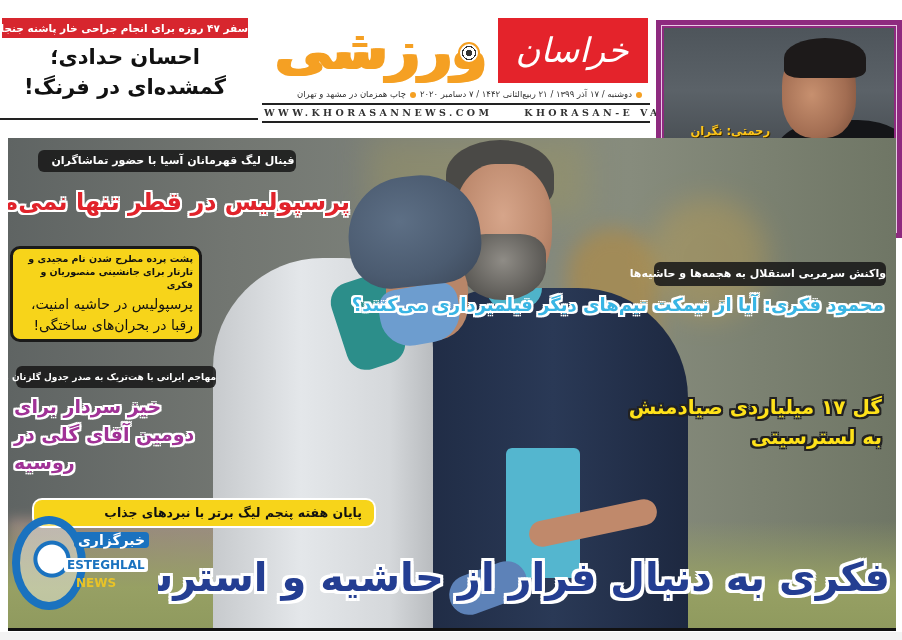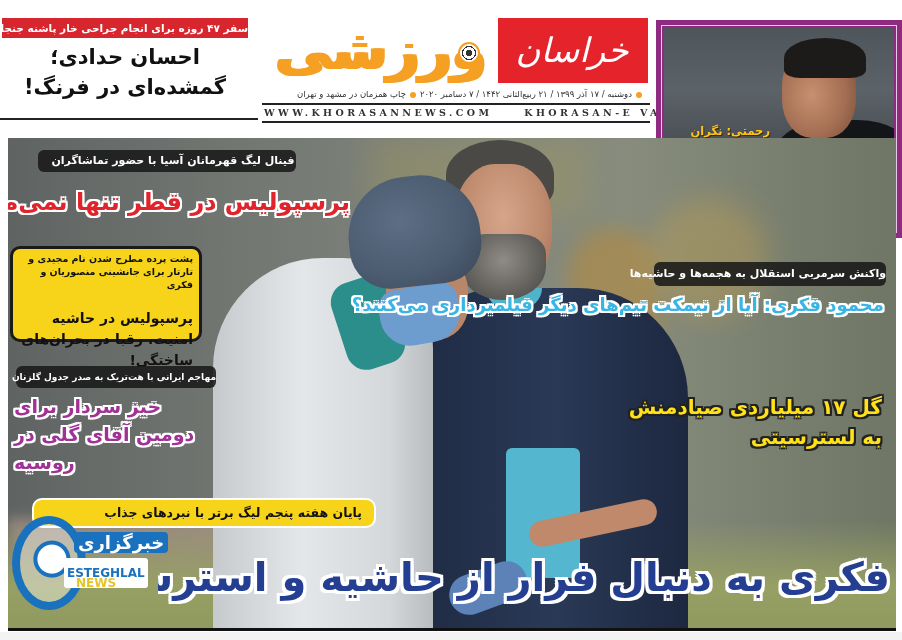--- a/index.html
+++ b/index.html
@@ -85,21 +85,21 @@
   .label-dark { position: absolute; background: rgba(25,25,25,.88); color: #fff; font-weight: bold; border-radius: 6px;
     text-align: center; white-space: nowrap; padding-left: 12px; }
   .lbl-final { right: 600px; top: 12px; width: 258px; height: 22px; font-size: 11px; line-height: 22px; left: 22px; }
   .hl-persepolis { position: absolute; left: 12px; top: 44px; width: 330px; color: #e1232b; font-size: 24px; font-weight: bold;
     text-align: right; line-height: 40px; white-space: nowrap;
     text-shadow: 2px 2px 0 #fff, -2px 2px 0 #fff, 2px -2px 0 #fff, -2px -2px 0 #fff, 0 2px 0 #fff, 0 -2px 0 #fff, 2px 0 0 #fff, -2px 0 0 #fff; }
 
   .yellow-box { position: absolute; left: 2px; top: 108px; width: 192px; height: 96px; background: #f7d41a; border: 3px solid #1a1a1a;
     border-radius: 10px; padding: 3px 6px; text-align: right; }
   .yb-kicker { font-size: 9.5px; font-weight: bold; line-height: 13px; color: #111; }
-  .yb-title { font-size: 14px; font-weight: bold; line-height: 21px; color: #111; margin-top: 17px; }
+  .yb-title { font-size: 14px; font-weight: normal; line-height: 21px; color: #111; margin-top: 3px; }
 
   .lbl-mohajem { left: 8px; top: 228px; width: 200px; height: 22px; font-size: 9px; line-height: 22px; }
   .hl-kheiz { position: absolute; left: 6px; top: 254px; width: 200px; color: #a03296; font-size: 19px; font-weight: bold;
     text-align: left; line-height: 28px;
     text-shadow: 2px 2px 0 #fff, -2px 2px 0 #fff, 2px -2px 0 #fff, -2px -2px 0 #fff, 0 2px 0 #fff, 0 -2px 0 #fff, 2px 0 0 #fff, -2px 0 0 #fff; }
 
   .lbl-vakonesh { right: 10px; top: 124px; width: 232px; height: 24px; font-size: 11px; line-height: 24px; left: auto; }
   .hl-fekri-q { position: absolute; right: 12px; top: 154px; width: 300px; color: #39b5e4; font-size: 18px; font-weight: bold;
     text-align: right; line-height: 26px; white-space: nowrap;
     text-shadow: 2px 2px 0 #fff, -2px 2px 0 #fff, 2px -2px 0 #fff, -2px -2px 0 #fff, 0 2px 0 #fff, 0 -2px 0 #fff, 2px 0 0 #fff, -2px 0 0 #fff; }
@@ -111,22 +111,22 @@
     box-shadow: 0 0 0 2px #fff; color: #111; font-size: 12.5px; font-weight: bold; line-height: 26px; text-align: right; padding-right: 12px; white-space: nowrap; overflow: hidden; }
   .hl-main { position: absolute; left: 150px; right: 6px; top: 404px; color: #243e92; font-size: 40px; font-weight: bold;
     text-align: right; line-height: 70px; white-space: nowrap; overflow: hidden;
     text-shadow: 3px 3px 0 #fff, -3px 3px 0 #fff, 3px -3px 0 #fff, -3px -3px 0 #fff, 0 3px 0 #fff, 0 -3px 0 #fff, 3px 0 0 #fff, -3px 0 0 #fff; }
   .main-bottom-rule { position: absolute; left: 0; right: 0; bottom: 0; height: 3px; background: #111; }
 
   
   .wm { position: absolute; left: 12px; top: 516px; width: 150px; height: 100px; direction: ltr; }
   .wm-ball { position: absolute; left: 0; top: 0; width: 74px; height: 94px; border-radius: 50%; border: 8px solid #1a72bf;
     background: radial-gradient(circle at 55% 45%, #fff 0 14px, #1a72bf 15px 18px, rgba(255,255,255,.4) 19px); }
-  .wm-fa { position: absolute; left: 62px; top: 16px; font-size: 18px; font-weight: bold; color: #fff; background: #1a72bf; padding: 0 4px; border-radius: 4px; direction: rtl; }
-  .wm-en { position: absolute; left: 52px; top: 42px; font-size: 12px; font-weight: bold; color: #1a72bf; background: #fff; padding: 8px 3px; border-radius: 3px; }
+  .wm-fa { position: absolute; left: 62px; top: 16px; font-size: 14px; font-weight: bold; color: #fff; background: #1a72bf; padding: 0 4px; border-radius: 4px; direction: rtl; }
+  .wm-en { position: absolute; left: 52px; top: 42px; font-size: 12px; font-weight: bold; color: #1a72bf; background: #fff; padding: 0 3px; border-radius: 3px; }
   .wm-news { position: absolute; left: 64px; top: 60px; font-size: 12px; font-weight: bold; color: #e8c327; }
 
   .bottom-strip { position: absolute; left: 0; right: 0; top: 632px; height: 8px; background: #f3f3f3; }
 </style>
 </head>
 <body>
 
 <div class="teaser">
   <div class="teaser-kicker">سفر ۴۷ روزه برای انجام جراحی خار پاشنه جنجالی</div>
   <div class="teaser-title">

